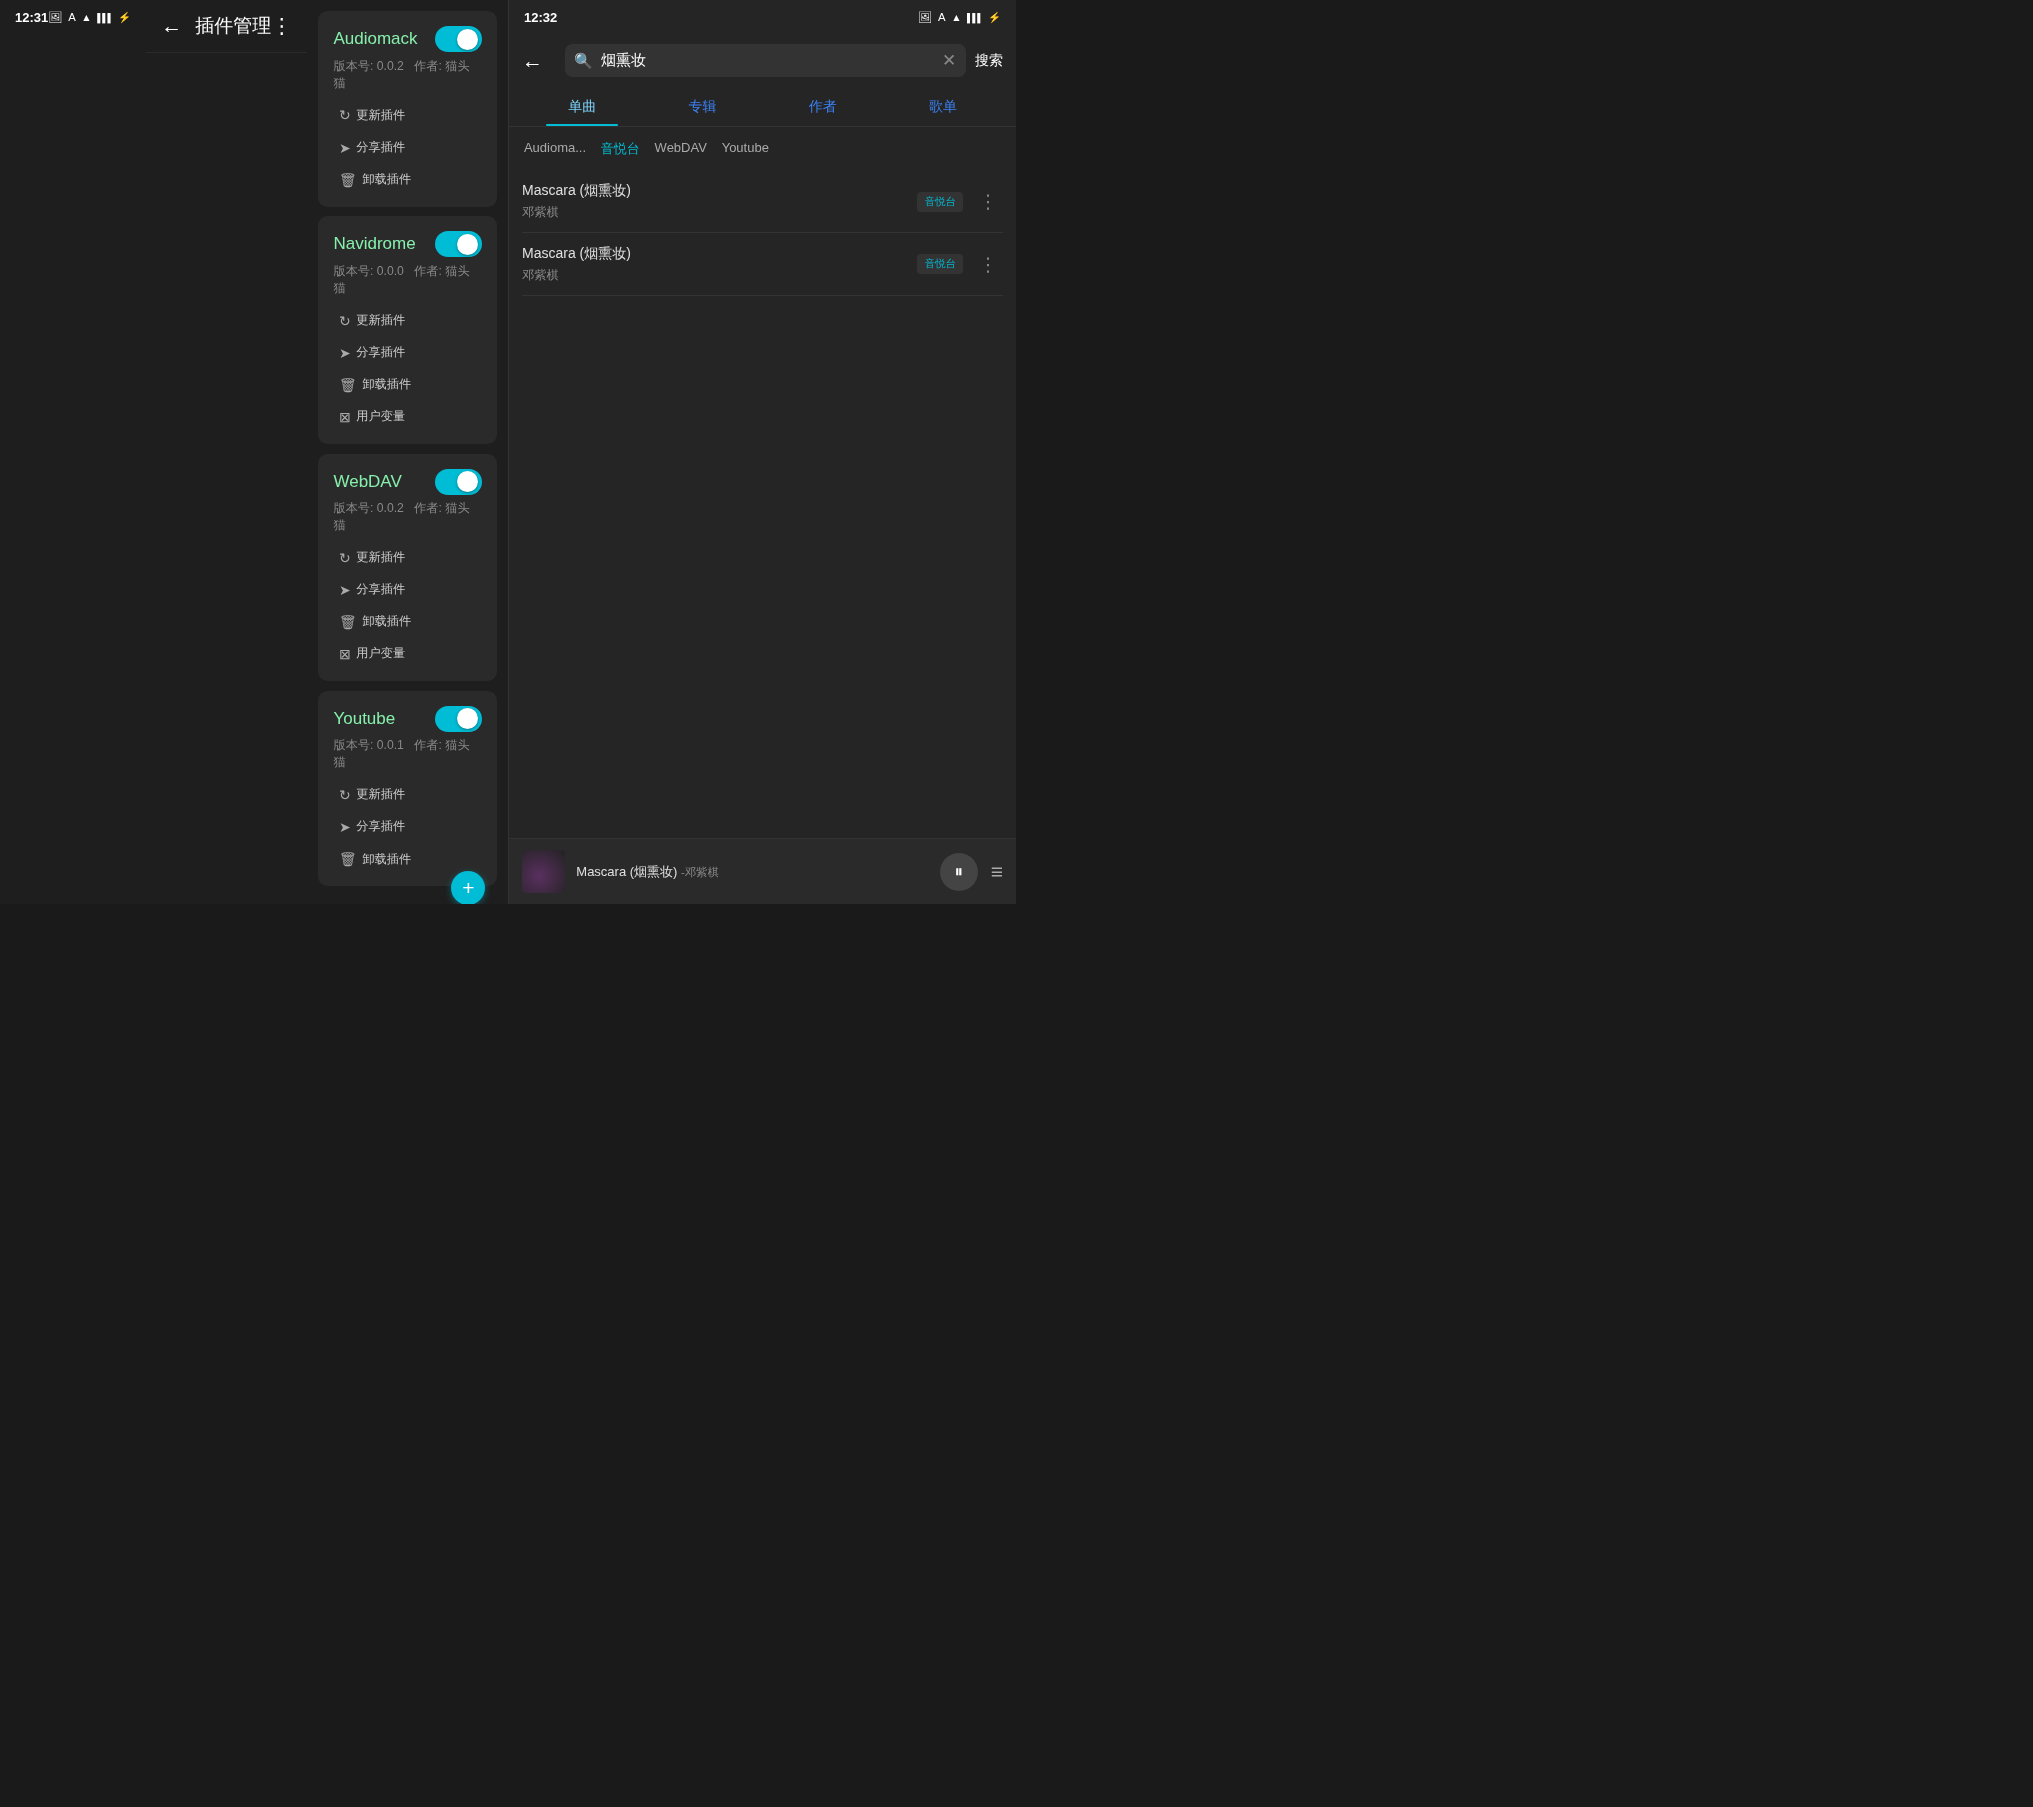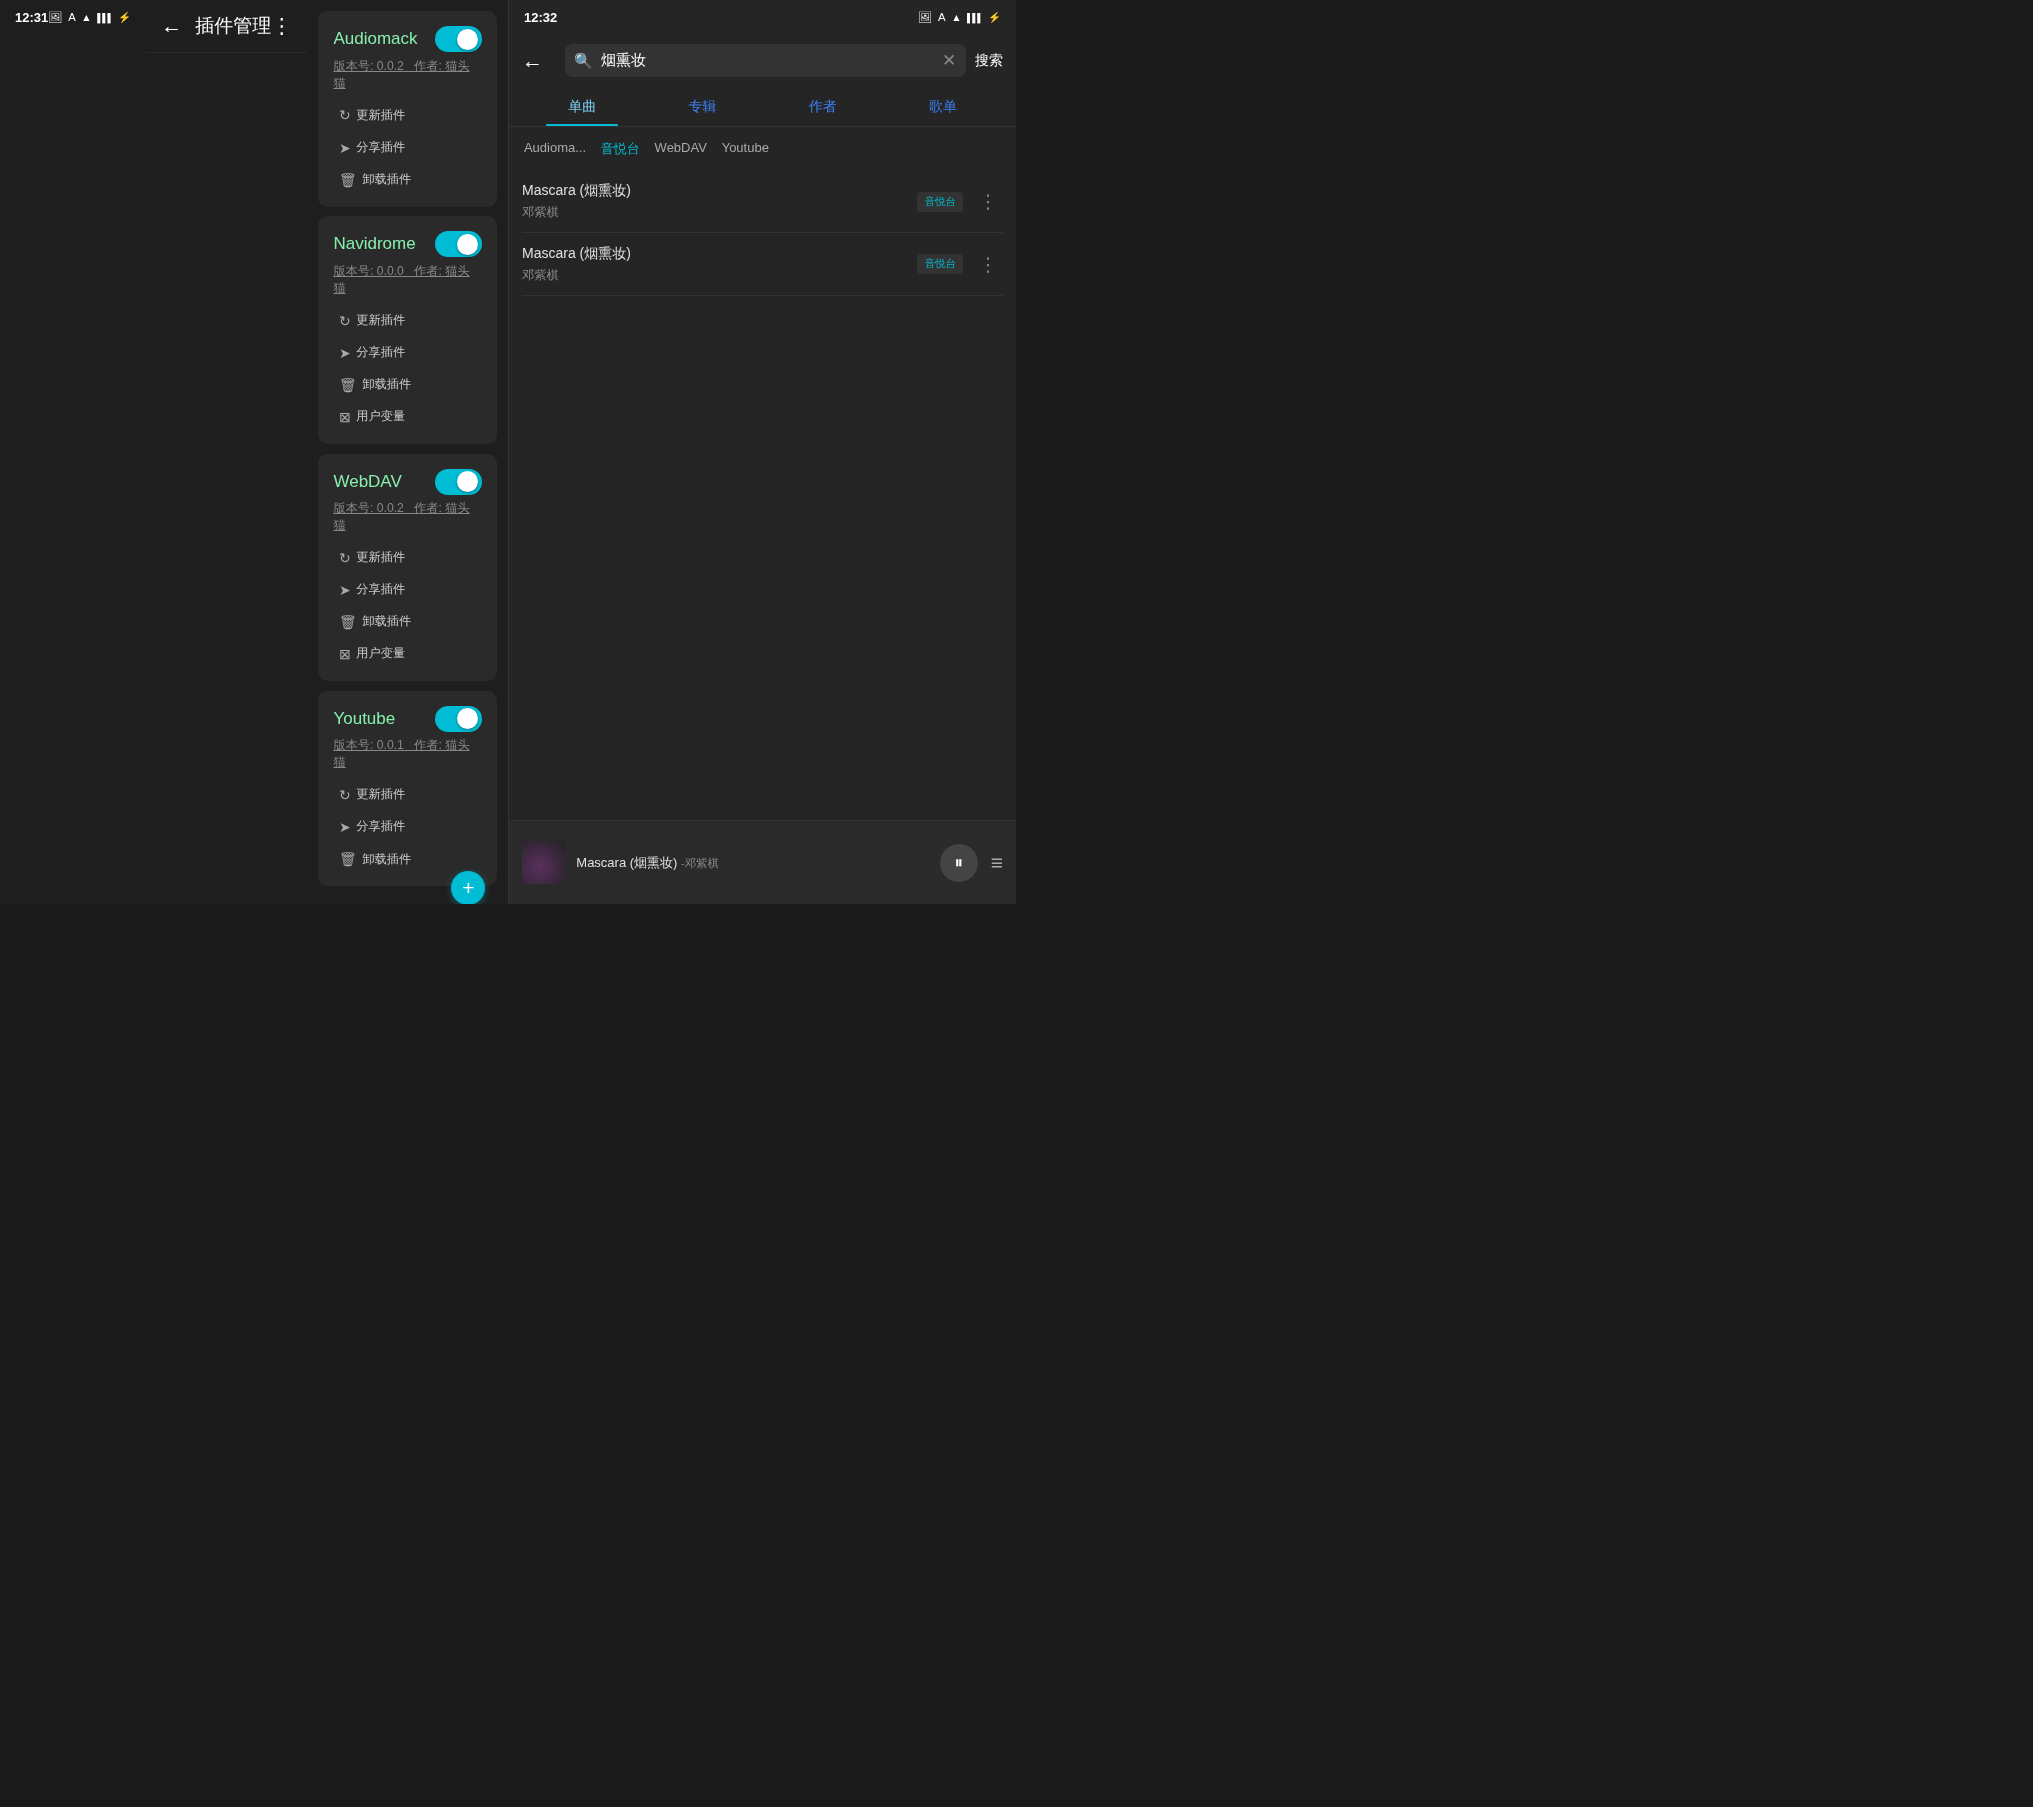--- a/index.html
+++ b/index.html
@@ -123,21 +123,20 @@
       background: #fff;
       top: 2.8px;
       right: 3.8px;
       box-shadow: 0 0.9px 2.8px rgba(0,0,0,0.4);
     }
 
     .plugin-meta {
       color: #888;
       font-size: 12.2px;
       margin-bottom: 11.3px;
-      text-decoration: underline;
     }
 
     .plugin-actions {
       display: flex;
       gap: 7.5px;
       flex-wrap: wrap;
     }
 
     .action-btn {
       display: flex;
@@ -325,21 +324,21 @@
 
     .end-text {
       text-align: center;
       color: #555;
       font-size: 13px;
       padding: 19px 0;
     }
 
     
     .player-bar {
-      height: 84px;
+      height: 66px;
       background: #2a2a2a;
       display: flex;
       align-items: center;
       padding: 0 13px;
       gap: 11.3px;
       border-top: 0.9px solid #333;
     }
 
     .player-thumb {
       width: 43px;

